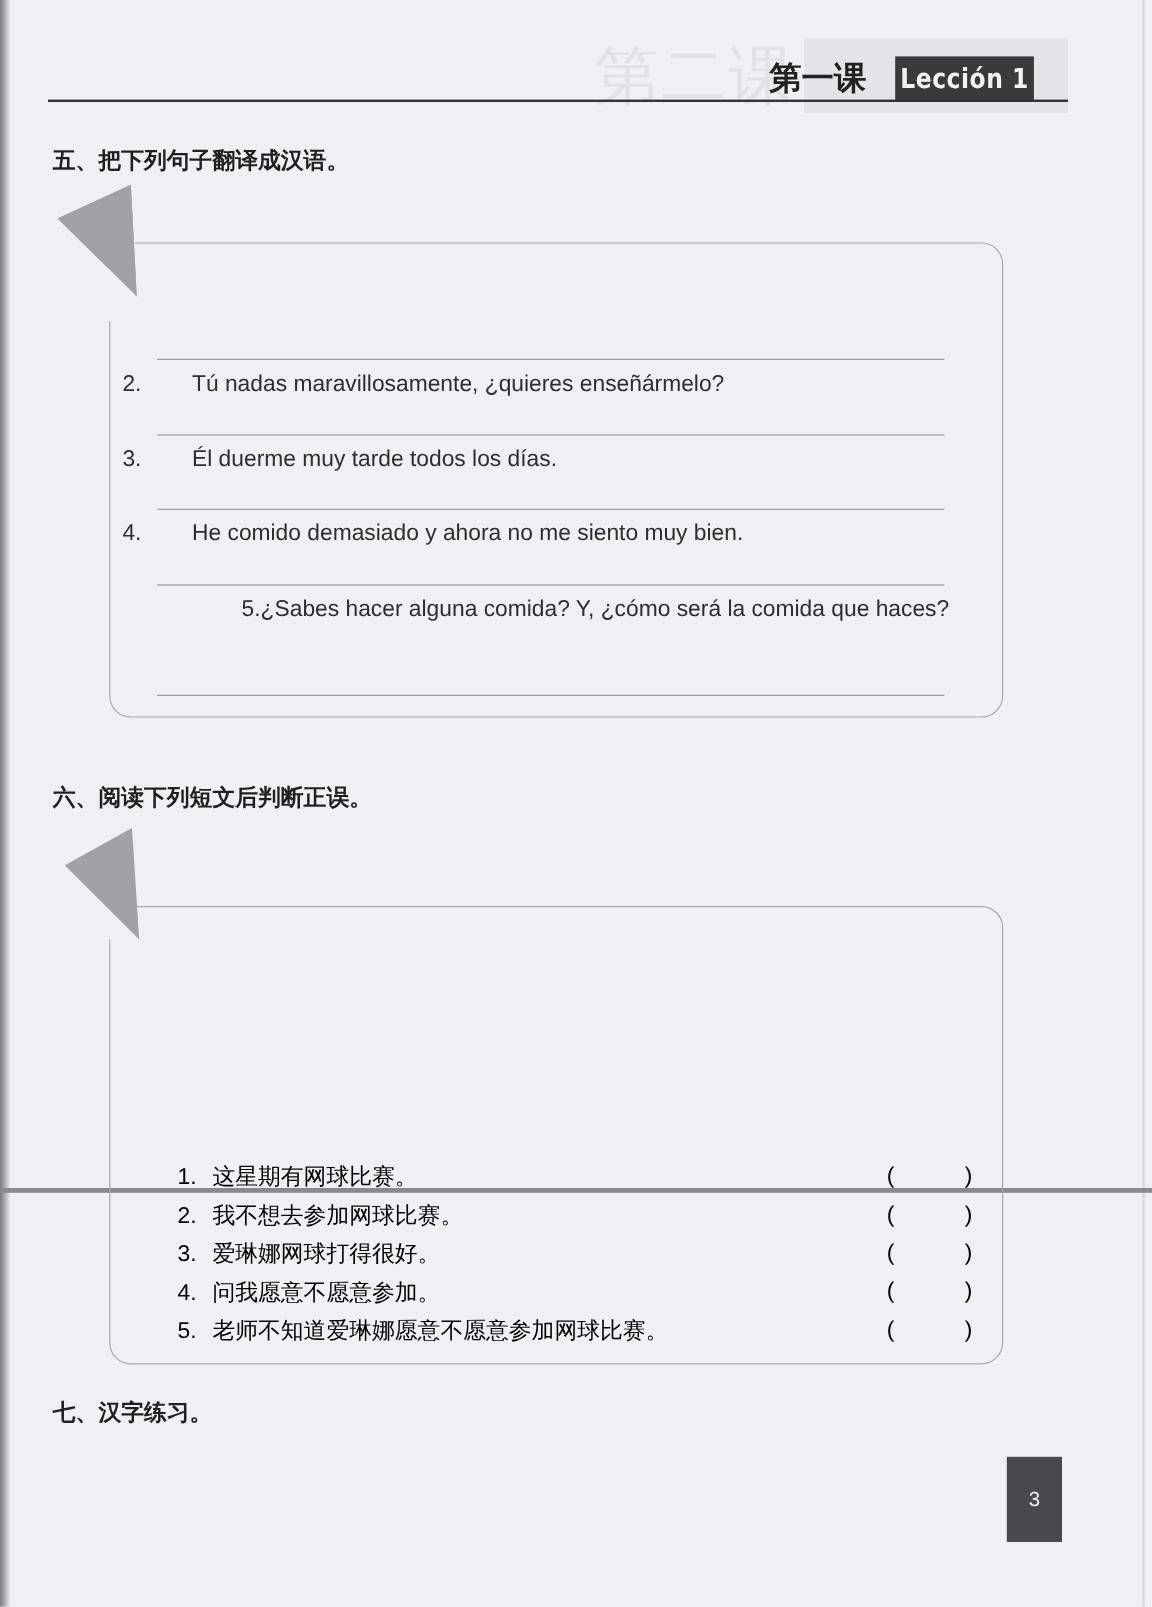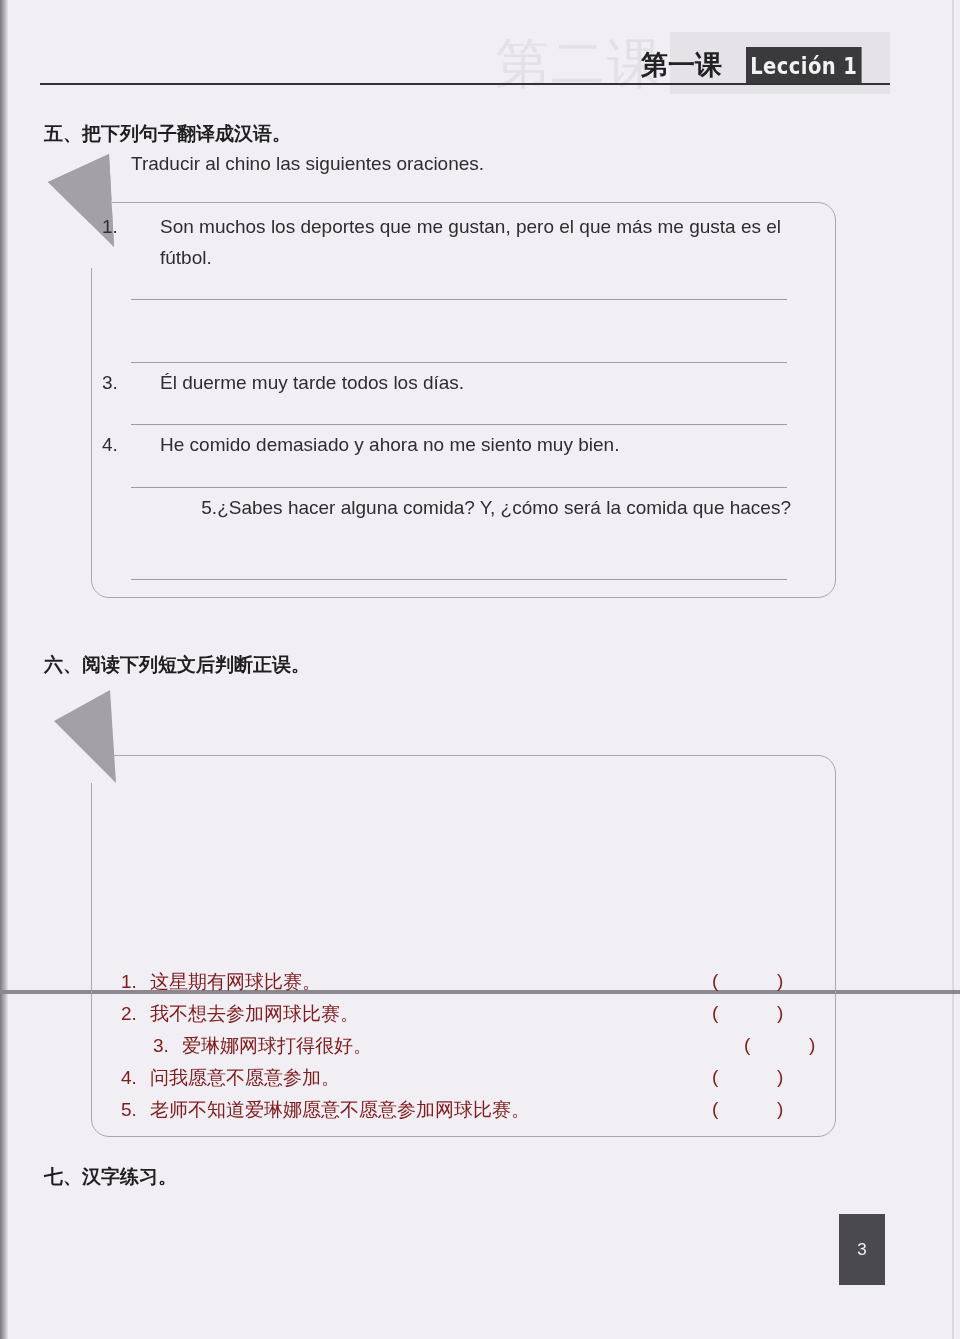--- a/index.html
+++ b/index.html
@@ -83,22 +83,22 @@
     
     .passage {
       position: absolute; left: 131px; top: 772px; width: 666px;
       font-family: "DejaVu Serif", serif; font-size: 19px; line-height: 32.5px;
       color: #2a2a2a; text-align: justify;
     }
     .passage .indent { display: inline-block; width: 48px; }
     .passage em { font-family: "Liberation Sans", sans-serif; font-style: italic; }
     .passage .pin { font-family: "Liberation Sans", sans-serif; }
     .tf-row {
-      position: absolute; left: 121px; width: 670px; height: 32px;
-      font-size: 19px; line-height: 32px; color: #7f1d1d;
+      position: absolute; left: 148px; width: 670px; height: 32px;
+      font-size: 19px; line-height: 32px; color: #000000;
     }
     .tf-row .num { display: inline-block; width: 29px; font-family: "Liberation Sans", sans-serif; }
     .tf-row .stmt { font-family: "DejaVu Serif", serif; }
     .tf-row .paren-open { position: absolute; left: 591px; top: 0; }
     .tf-row .paren-close { position: absolute; left: 656px; top: 0; }
     .page-num {
       position: absolute; left: 839px; top: 1214px; width: 46px; height: 71px;
       background: #4a494d; color: #f0f0f0;
       font-size: 17px; line-height: 71px; text-align: center;
     }
@@ -111,37 +111,36 @@
   <div class="right-edge"></div>
   <div class="bottom-edge"></div>
 
   <div class="watermark-box"></div>
   <div class="watermark">第二课</div>
   <div class="lesson-cn">第一课</div>
   <div class="lesson-badge">Lección 1</div>
   <div class="header-rule"></div>
 
   <div class="section-title" style="top:121px;">五、把下列句子翻译成汉语。</div>
-  <div class="instruction" style="top:148px;">Traducir al chino las siguientes oraciones.</div>
 
   <svg class="tri-svg" style="left:44px;top:152px;" width="70" height="100">
     <polygon points="65,2 4,30 70,95" fill="#a3a1a6"></polygon>
   </svg>
 
   <div class="box" style="top:202px;height:396px;"></div>
   <div class="box-notch" style="left:90px;top:200px;width:22px;height:68px;"></div>
   <svg class="tri-svg" style="left:44px;top:152px;" width="70" height="100">
     <polygon points="65,2 4,30 70,95" fill="#a3a1a6"></polygon>
   </svg>
 
-  <div class="item" style="top:211px;">
-    <span class="cont"><span class="num">1.</span><span>Son muchos los deportes que me gustan,  pero el que más me gusta es el fútbol.</span></span>
-  </div>
   <div class="answer-line" style="top:299px;"></div>
 
+  <div class="item" style="top:305px;">
+    <span class="cont"><span class="num">2.</span><span>Tú nadas maravillosamente,  ¿quieres enseñármelo?</span></span>
+  </div>
   <div class="answer-line" style="top:362px;"></div>
 
   <div class="item" style="top:367px;">
     <span class="cont"><span class="num">3.</span><span>Él duerme muy tarde todos los días.</span></span>
   </div>
   <div class="answer-line" style="top:424px;"></div>
 
   <div class="item" style="top:429px;">
     <span class="cont"><span class="num">4.</span><span>He comido demasiado y ahora no me siento muy bien.</span></span>
   </div>
@@ -162,21 +161,21 @@
 
 
   <div class="tf-row" style="top:965px;">
     <span class="num">1.</span><span class="stmt">这星期有网球比赛。</span>
     <span class="paren-open">(</span><span class="paren-close">)</span>
   </div>
   <div class="tf-row" style="top:997px;">
     <span class="num">2.</span><span class="stmt">我不想去参加网球比赛。</span>
     <span class="paren-open">(</span><span class="paren-close">)</span>
   </div>
-  <div class="tf-row" style="top:1029px;margin-left:32px;">
+  <div class="tf-row" style="top:1029px;">
     <span class="num">3.</span><span class="stmt">爱琳娜网球打得很好。</span>
     <span class="paren-open">(</span><span class="paren-close">)</span>
   </div>
   <div class="tf-row" style="top:1061px;">
     <span class="num">4.</span><span class="stmt">问我愿意不愿意参加。</span>
     <span class="paren-open">(</span><span class="paren-close">)</span>
   </div>
   <div class="tf-row" style="top:1093px;">
     <span class="num">5.</span><span class="stmt">老师不知道爱琳娜愿意不愿意参加网球比赛。</span>
     <span class="paren-open">(</span><span class="paren-close">)</span>

